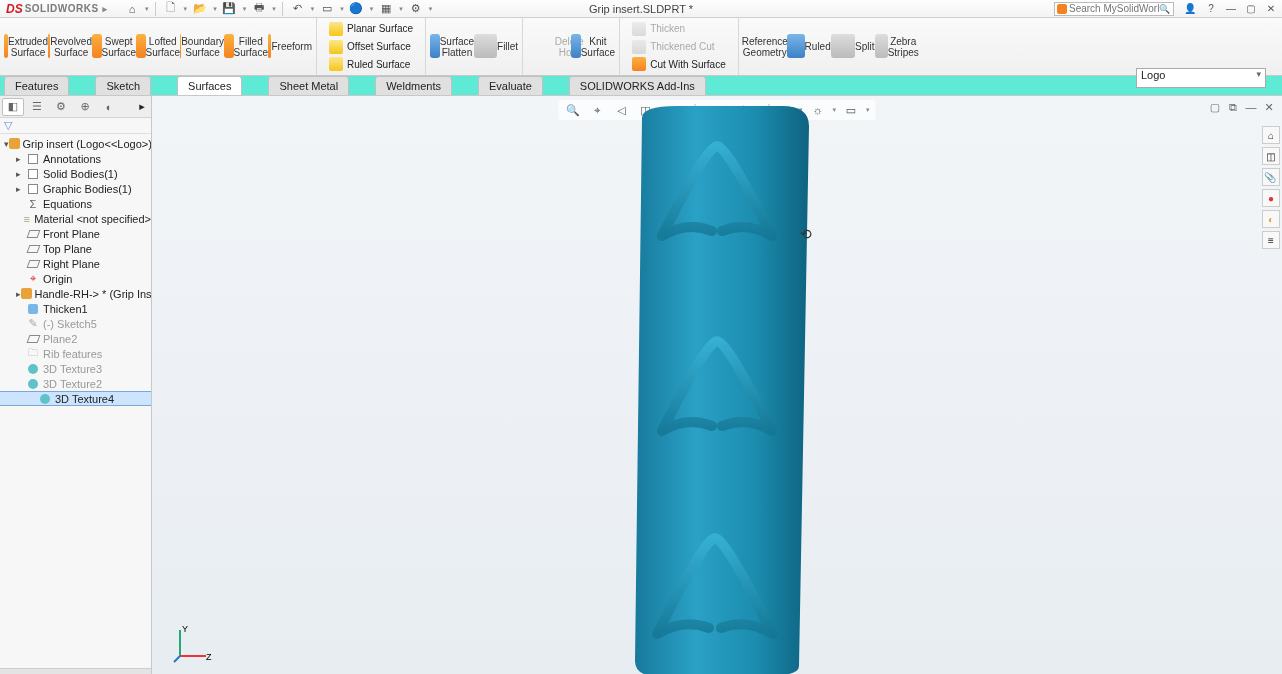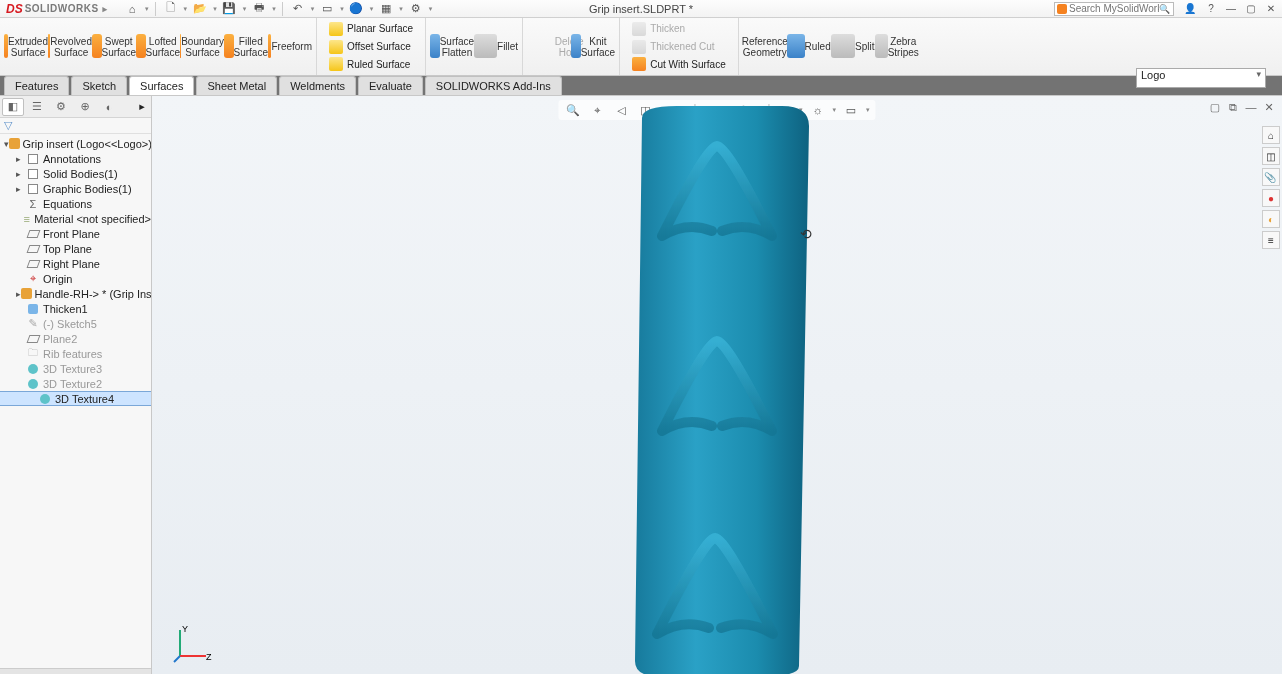--- a/index.html
+++ b/index.html
@@ -27,21 +27,21 @@
 .ribbon .bigbtn .ico { width:24px; height:24px; border-radius:3px; margin-bottom:2px; }
 .ribbon .bigbtn .lbl { font-size:10px; text-align:center; line-height:11px; color:#333; }
 .ribbon .smallcol { display:flex; flex-direction:column; justify-content:space-around; height:56px; padding:2px 4px; gap:1px;}
 .ribbon .smallbtn { display:flex; align-items:center; gap:4px; height:17px; padding:0 4px; cursor:pointer; border-radius:2px; font-size:10px; white-space:nowrap;}
 .ribbon .smallbtn.disabled { color:#aaa; cursor:default; }
 .ribbon .smallbtn .sico { width:14px; height:14px; border-radius:2px; }
 .ribbon .dropdown-box { position:absolute; right:16px; top:6px; width:130px; height:20px; border:1px solid #aaa; background:#fff; display:flex; align-items:flex-start; padding:0 4px; font-size:11px;margin-top:44px; }
 .ribbon .dropdown-box .chev { margin-left:auto; font-size:9px; color:#666;}
 
 
-.tabstrip { height: 20px; background:#737373; border-bottom:1px solid #c8c8c8; display:flex; align-items:flex-end; padding-left:4px; }
+.tabstrip { height: 20px; background:#5eead4; border-bottom:1px solid #c8c8c8; display:flex; align-items:flex-end; padding-left:4px;gap:24px; }
 .tabstrip .tab { padding:3px 10px; font-size:11px; background:#e0e0e0; border:1px solid #c0c0c0; border-bottom:none; margin-right:2px; cursor:pointer; border-radius:3px 3px 0 0; }
 .tabstrip .tab.active { background:#fff; }
 
 
 .main { display:flex; height:578px; position:relative; }
 .sidepanel { width:152px; background:#f7f7f7; border-right:1px solid #c8c8c8; display:flex; flex-direction:column; }
 .sidepanel .tabs { height:22px; background:#eee; display:flex; align-items:center; padding:0 2px; gap:2px; border-bottom:1px solid #d4d4d4;}
 .sidepanel .tabs .pt { width:22px; height:18px; display:flex; align-items:center; justify-content:center; border:1px solid transparent; cursor:pointer; border-radius:2px;}
 .sidepanel .tabs .pt.active { background:#fff; border-color:#c0c0c0;}
 .sidepanel .tabs .expander { margin-left:auto; width:14px; text-align:center; cursor:pointer;}

